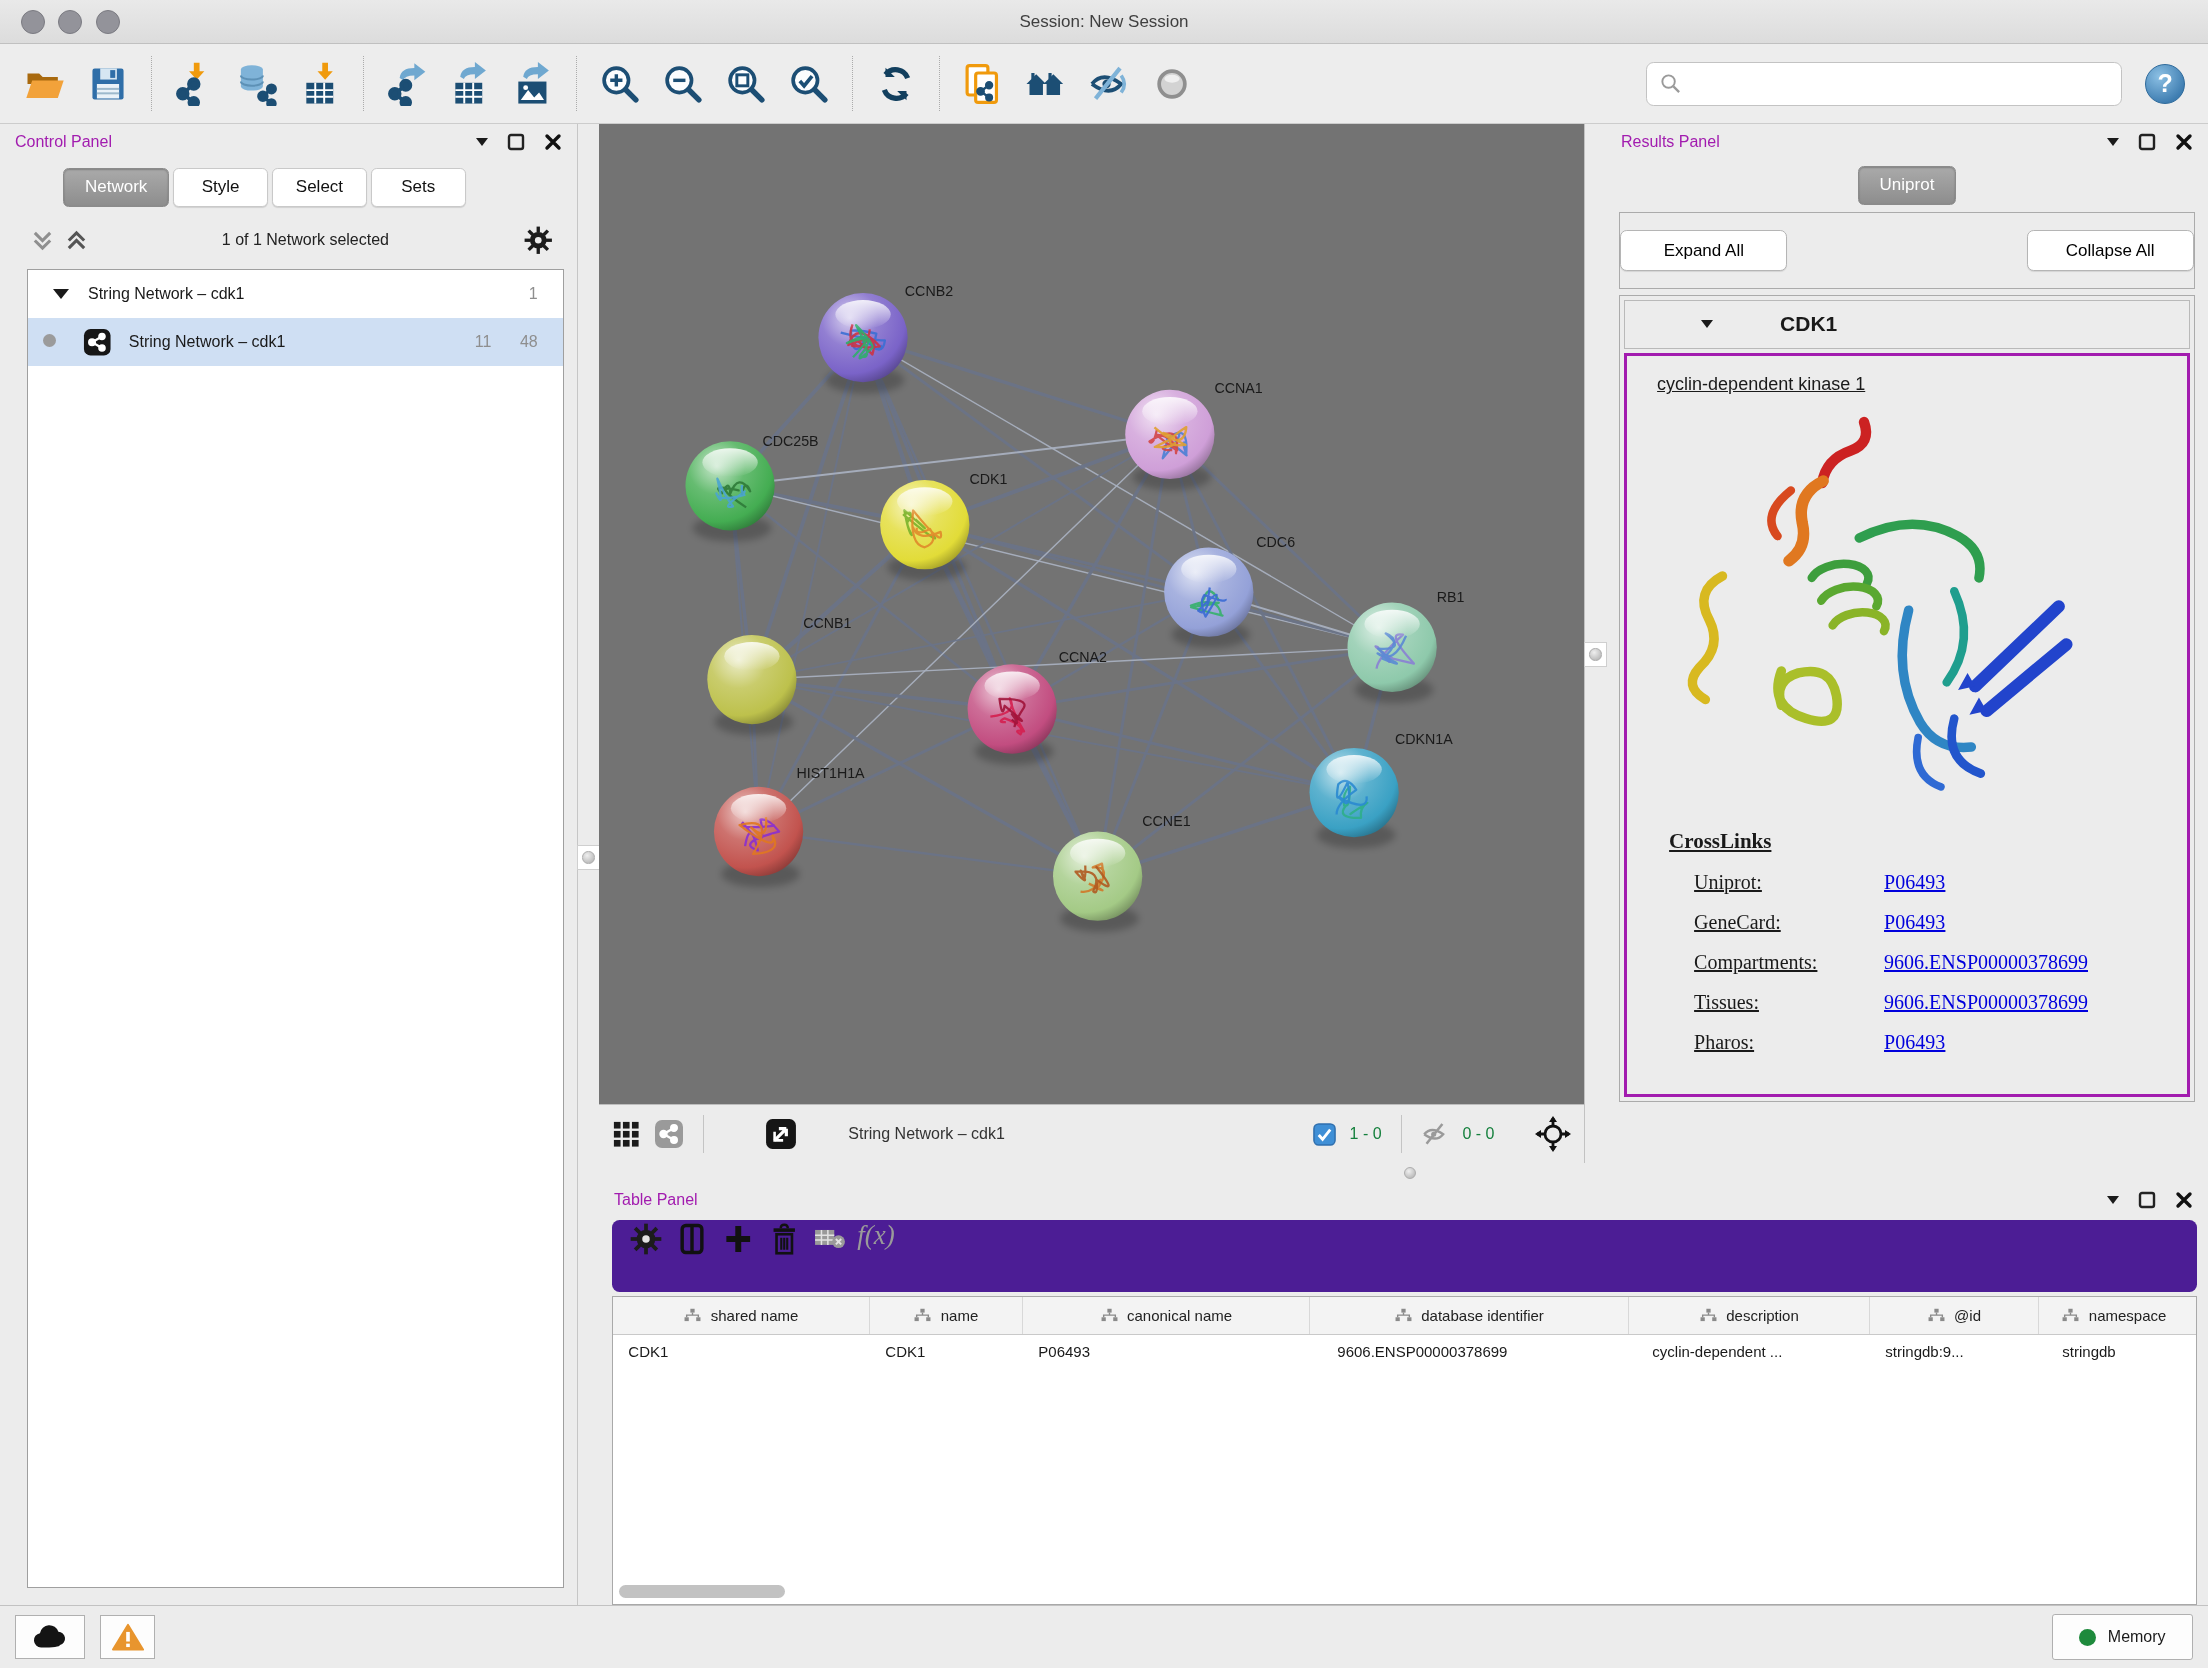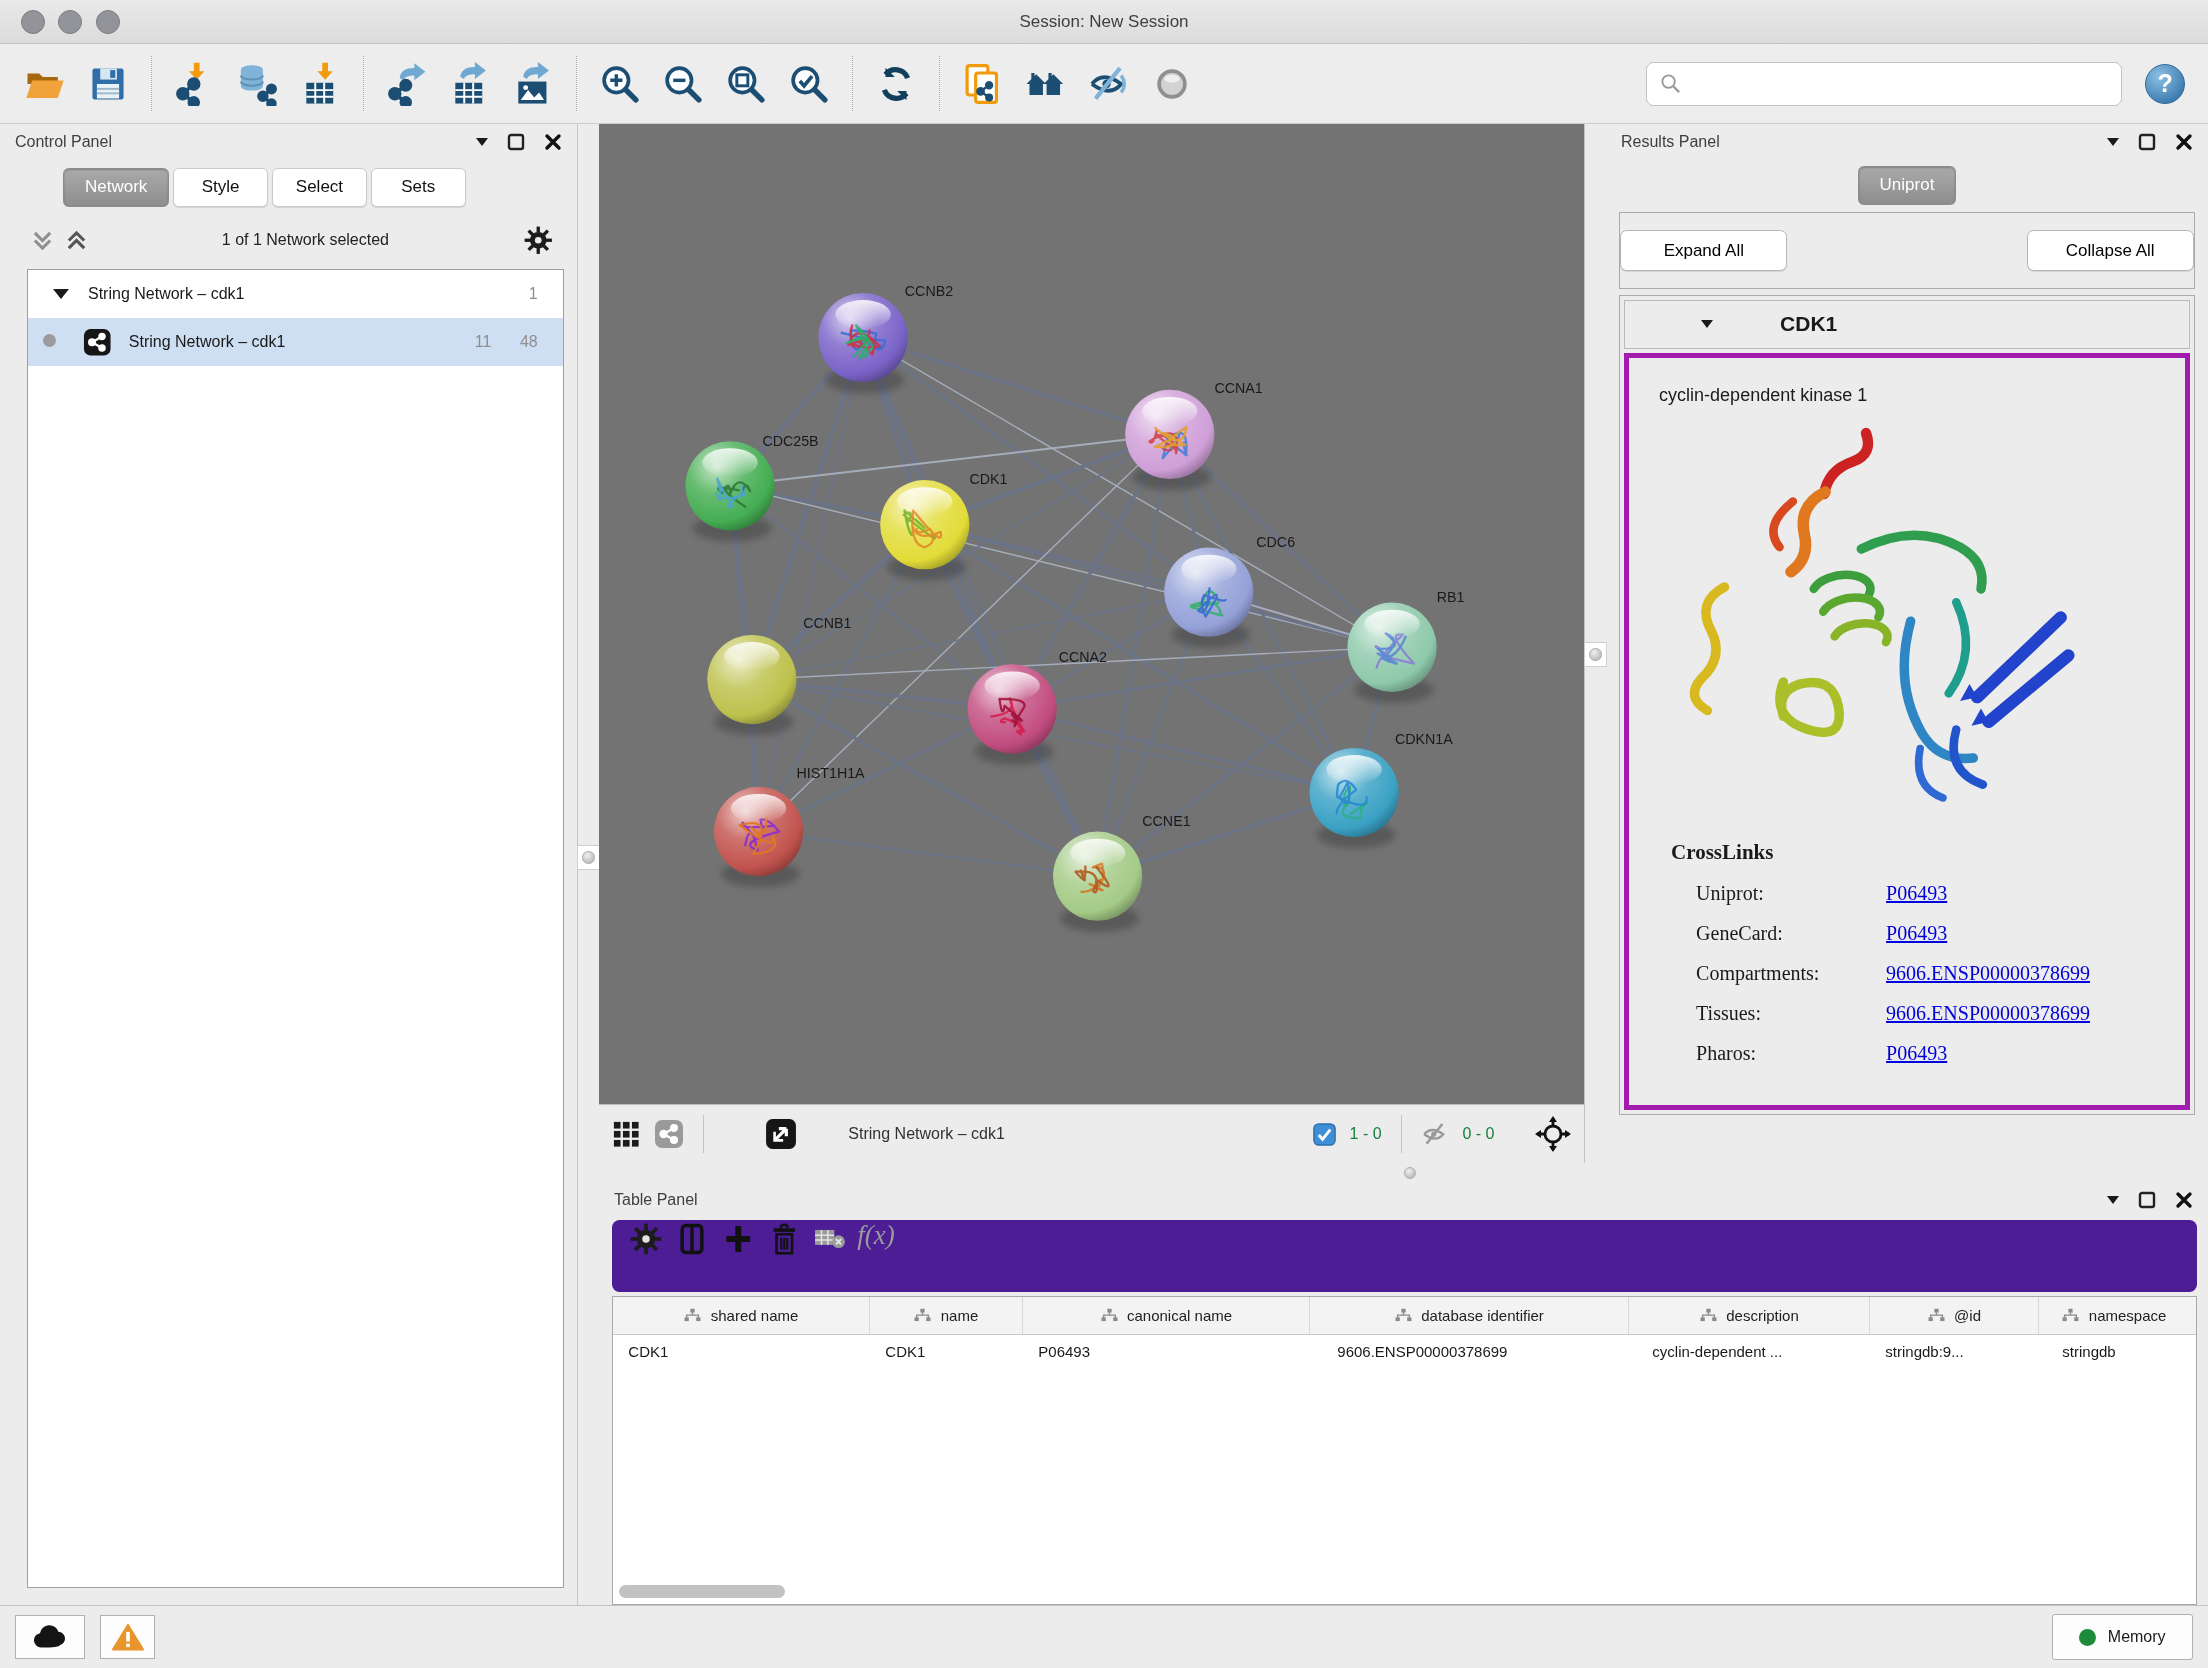--- a/index.html
+++ b/index.html
@@ -28,21 +28,21 @@
 
   
   .main { flex:1; display:flex; min-height:0; }
   .vsplit { width:21px; background:#ececec; position:relative; }
   .vsplit .box { position:absolute; left:-1px; width:23px; height:25px; background:#fff; border:1px solid #cfcfcf;
     display:flex; align-items:center; justify-content:center; }
   .knob { width:12.4px; height:12.4px; border-radius:50%; background:radial-gradient(circle at 38% 32%, #efefef, #b9b9b9 80%); border:1px solid #adadad; display:block; }
 
   
   .control-panel { width:578px; background:#ececec; display:flex; flex-direction:column; border-right:1px solid #c6c6c6; }
-  .panel-header { height:36px; display:flex; align-items:center; padding:0 15px; font-size:16px; color:#404040; flex:0 0 36px; }
+  .panel-header { height:36px; display:flex; align-items:center; padding:0 15px; font-size:16px; color:#a21caf; flex:0 0 36px; }
   .panel-header .ph-title { flex:1; }
   .ph-icons { display:flex; align-items:center; gap:19px; }
   .cp-tabs { display:flex; gap:3.8px; padding:7.6px 0 5.7px 63px; }
   .tab-btn { min-width:95px; padding:8.6px 21px; font-size:17px; text-align:center; background:#fff;
     border:1px solid #c9c9c9; border-radius:5.7px; color:#111; box-shadow:0 1px 1px rgba(0,0,0,.12); }
   .tab-btn.active { background:linear-gradient(#aaaaaa,#8d8d8d); color:#fff; border-color:#8b8b8b;
     box-shadow:inset 0 1px 1.9px rgba(0,0,0,.25); }
   .cp-info { display:flex; align-items:center; padding:13.3px 25px 9.5px 32px; }
   .cp-info .info-text { flex:1; text-align:center; font-size:16px; color:#222; }
   .cp-tree { flex:1; margin:5.7px 13.3px 17px 27px; background:#fff; border:1px solid #9f9f9f; overflow:hidden; }
@@ -68,21 +68,21 @@
   .hsplit .knob { position:absolute; top:3.8px; }
 
   
   .results-panel { flex:1; background:#ececec; display:flex; flex-direction:column; min-width:0; }
   .rp-tabrow { display:flex; justify-content:center; padding:5.7px 0 3.8px; }
   .rp-box { margin:3.8px 13.3px 0 13.3px; border:1px solid #ababab; padding:17px 0; display:flex; justify-content:space-between; gap:25px; background:#ececec; }
   .rp-btn { min-width:167px; padding:9.5px 23px; font-size:17px; background:#fff; border:1px solid #b5b5b5; border-radius:6.7px; text-align:center; box-shadow:0 1px 1px rgba(0,0,0,.1); }
   .rp-entry { margin:5.7px 13.3px 0 13.3px; border:1px solid #ababab; background:#ececec; }
   .rp-entry-header { height:49px; display:flex; align-items:center; padding:0 0 0 76px; gap:67px; border:1px solid #b9b9b9; margin:3.8px; background:#ececec; }
   .rp-entry-header .ename { font-size:21px; font-weight:bold; }
-  .rp-entry-body { border:5px solid #a21caf; margin:0 3.8px 3.8px 3.8px; padding:20px 0 23px 0; }
+  .rp-entry-body { border:3px solid #a21caf; margin:0 3.8px 3.8px 3.8px; padding:11px 0 23px 0;text-decoration:underline; }
   .rp-desc { font-size:18px; padding:7.6px 0 3.8px 30px; }
   .protein-img { display:block; margin:5.7px auto 0 42px; }
   .crosslinks { font-family:"Liberation Serif", serif; padding-left:42px; margin-top:25px; }
   .crosslinks .cl-title { font-size:21px; font-weight:bold; margin-bottom:13.3px; }
   .cl-row { display:flex; font-size:20px; margin:17px 0 17px 25px; }
   .cl-row .cl-label { width:190px; }
   .cl-row a { color:#0000dd; text-decoration:underline; }
 
   
   .table-panel { flex:1; background:#ececec; display:flex; flex-direction:column; min-height:0; }

